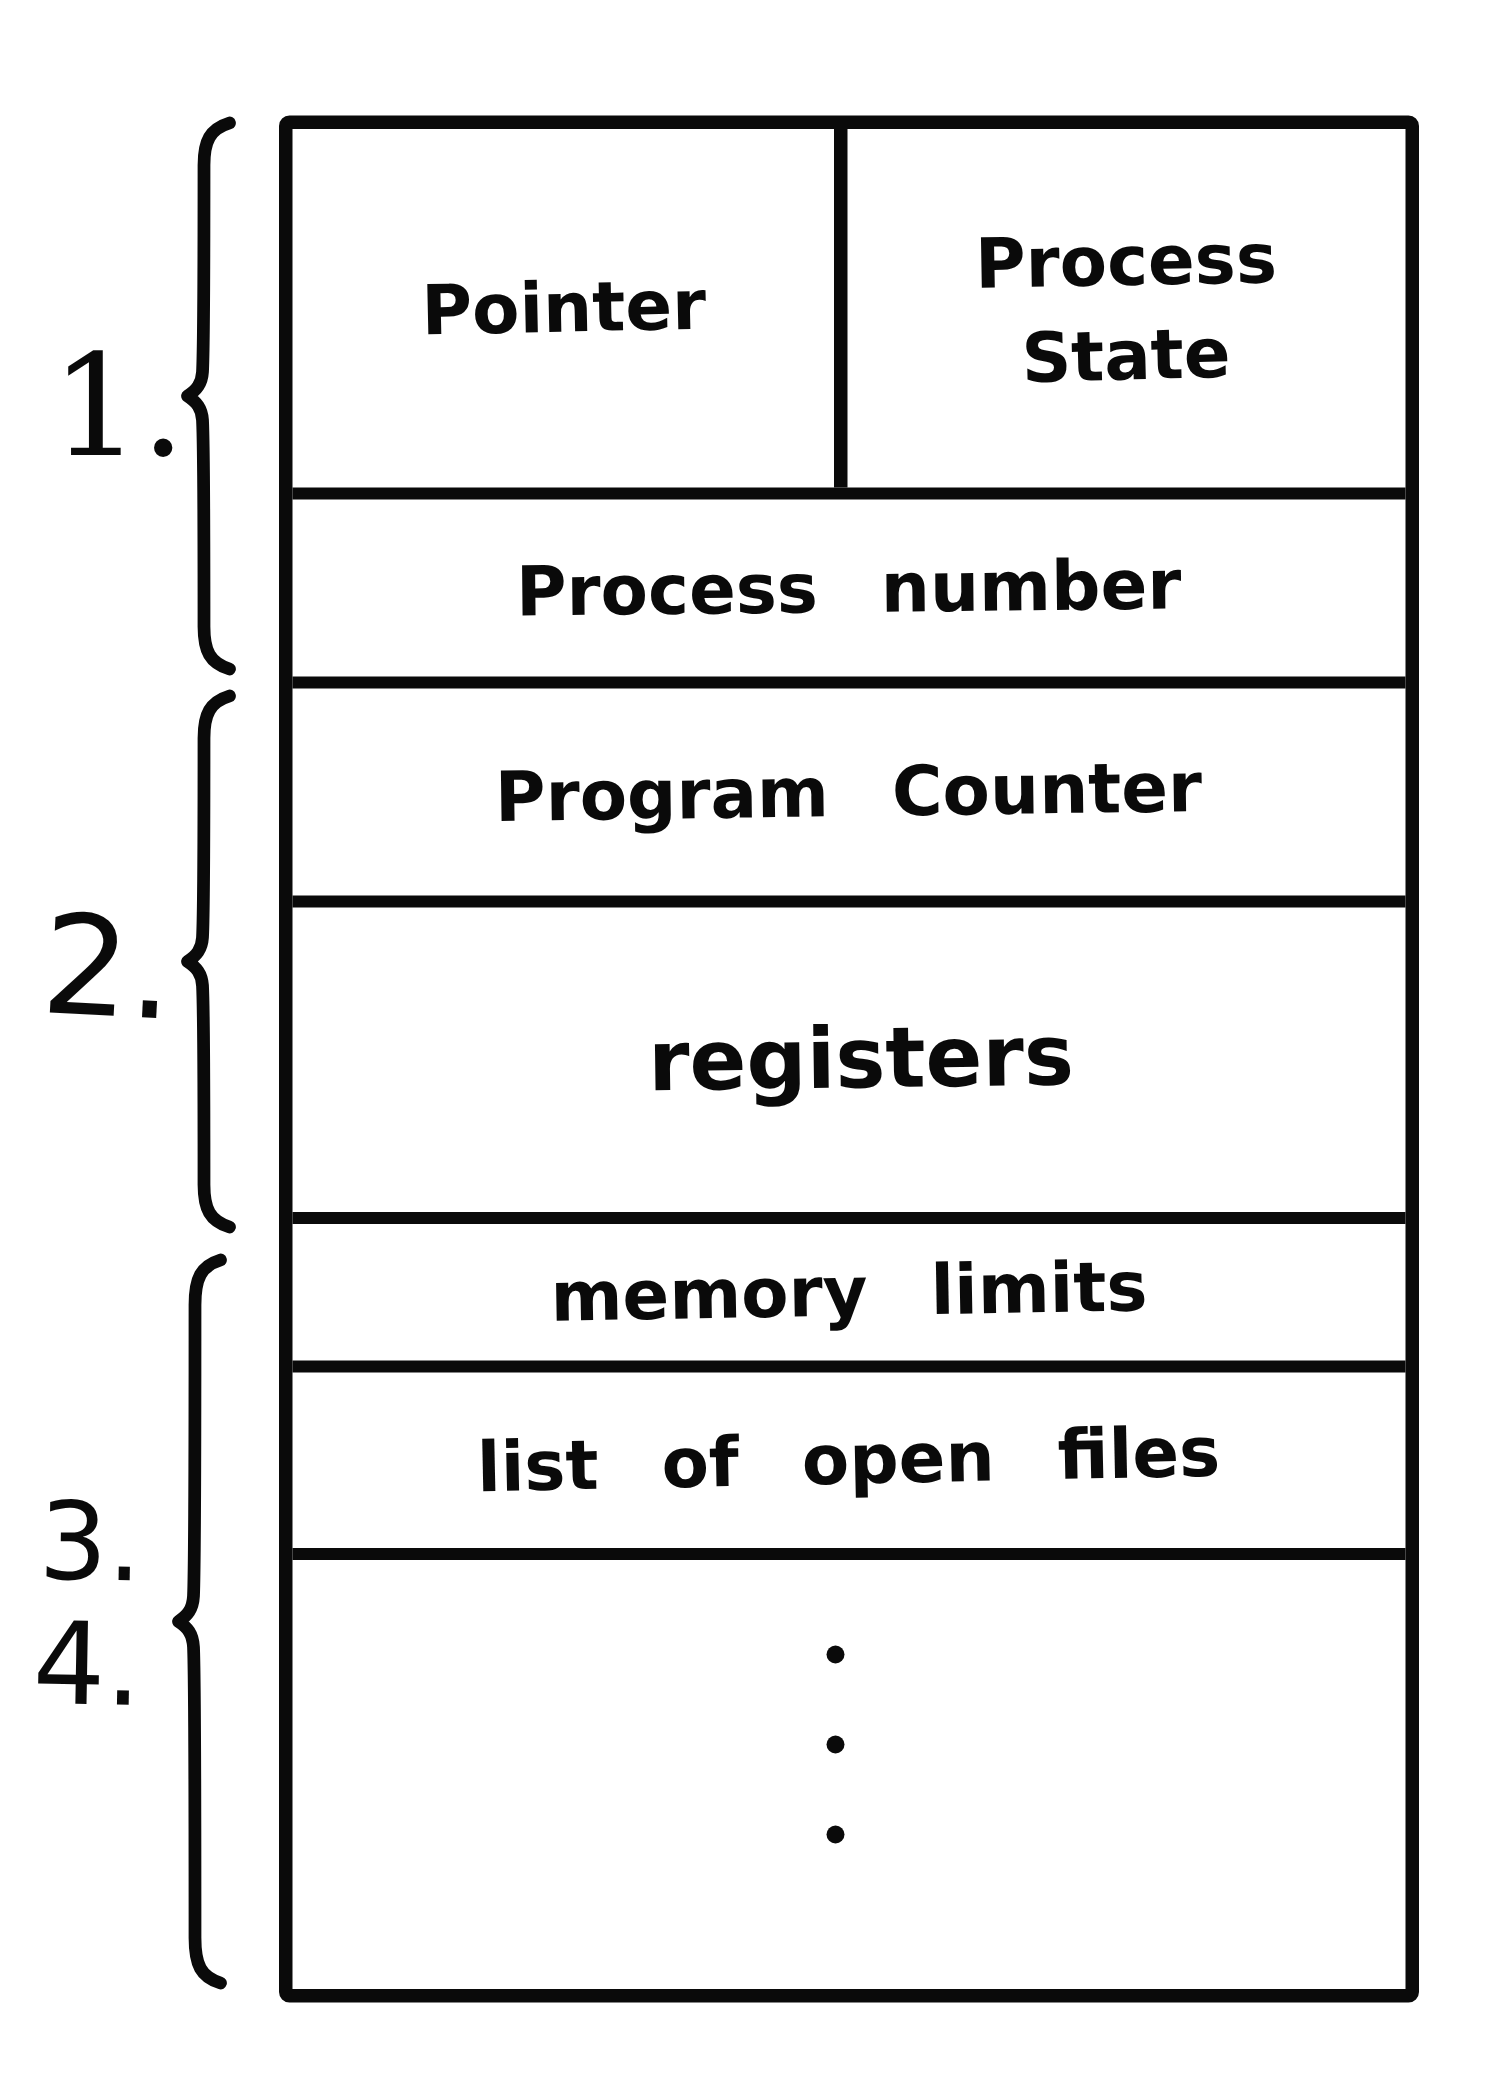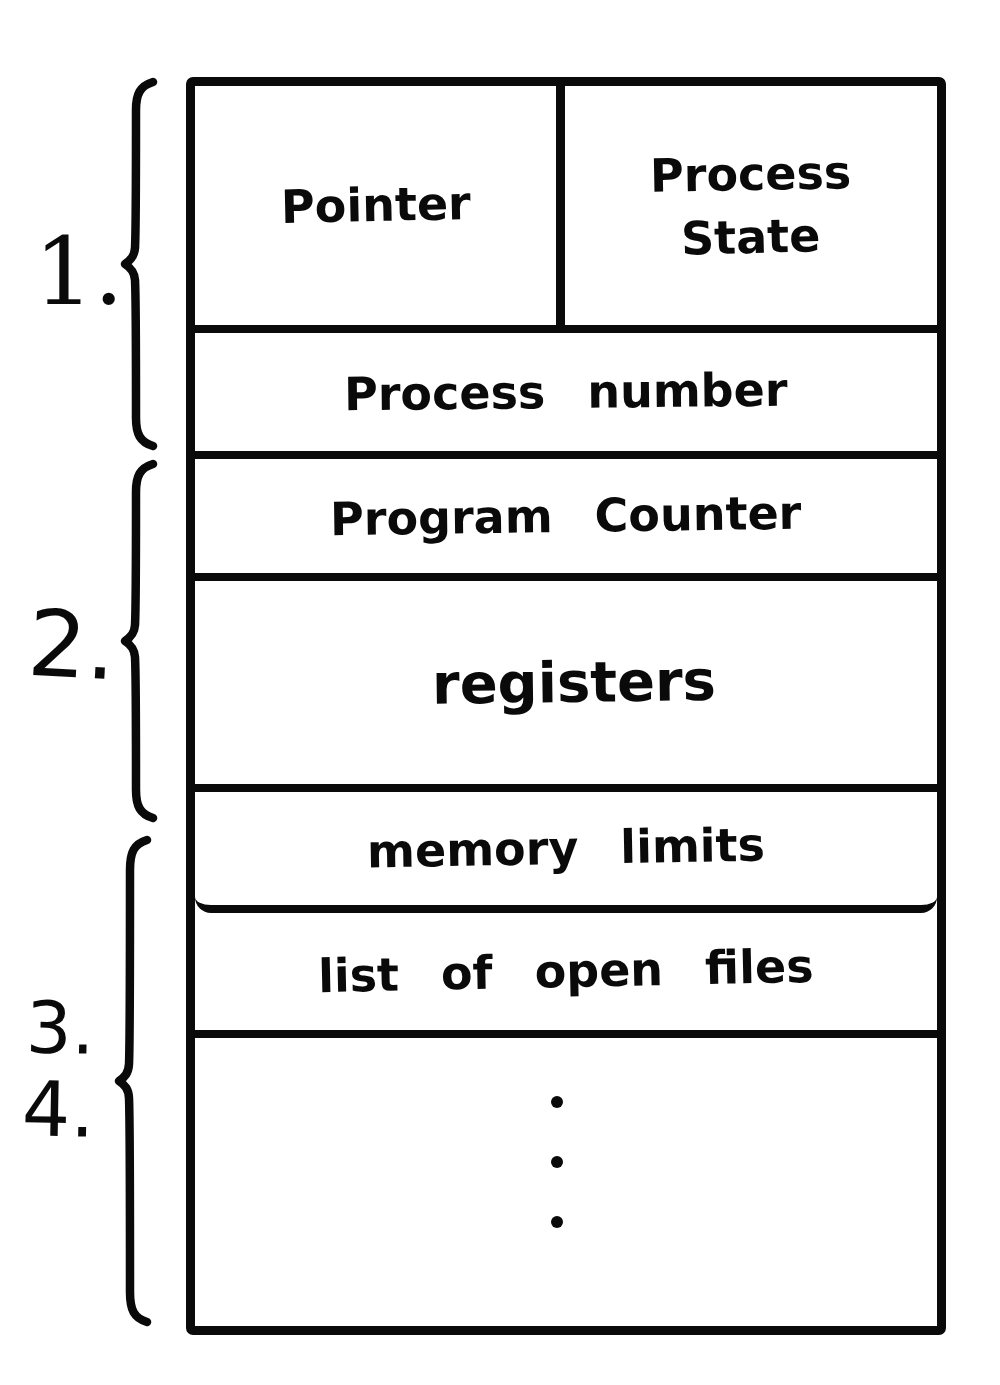--- a/index.html
+++ b/index.html
@@ -29,23 +29,23 @@
   }
   .row {
     display: flex;
     align-items: center;
     justify-content: center;
     border-bottom: 8px solid #0a0a0a;
     position: relative;
   }
   .r1 { height: 247px; padding: 0; align-items: stretch; }
   .r2 { height: 126px; }
-  .r3 { height: 122px; }
+  .r3 { height: 146px; }
   .r4 { height: 211px; }
-  .r5 { height: 121px; border-radius: 16px; }
+  .r5 { height: 99px; }
   .r6 { height: 125px; }
   .r7 { flex: 1; border-bottom: none; flex-direction: column; justify-content: center; gap: 48px; }
 
   .cell {
     display: flex;
     align-items: center;
     justify-content: center;
     flex-direction: column;
   }
   .cell-left  { width: 370px; border-right: 9px solid #0a0a0a; }

